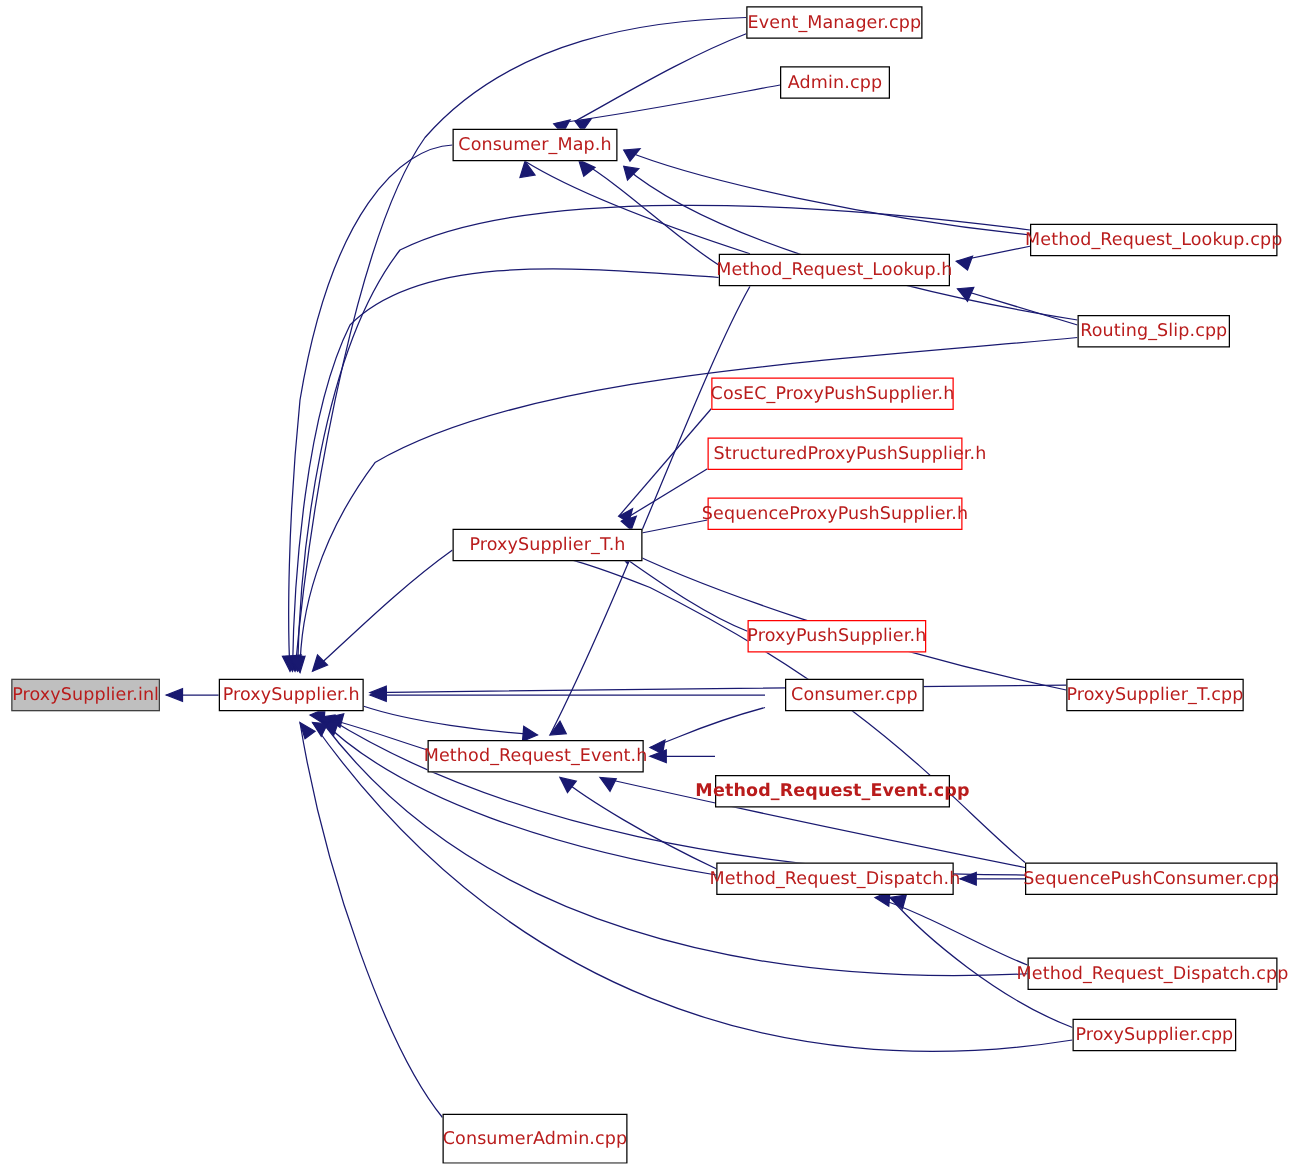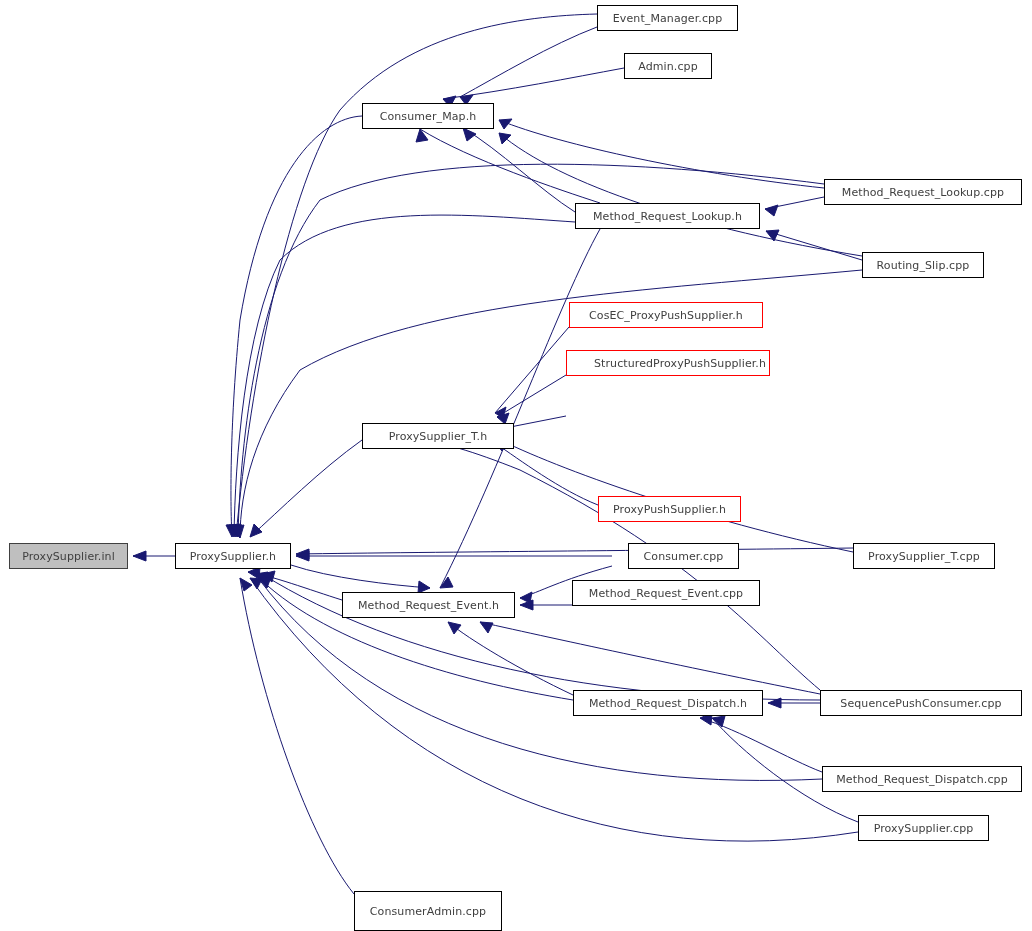--- a/index.html
+++ b/index.html
@@ -1,21 +1,21 @@
 <!DOCTYPE html>
 <html><head>
 <meta charset="utf-8">
 <style>
   html,body{margin:0;padding:0;background:#ffffff;}
   #canvas{position:relative;width:1032px;height:931px;background:#ffffff;
           font-family:"DejaVu Sans","Liberation Sans",sans-serif;overflow:hidden;}
   #edges{position:absolute;left:0;top:0;width:1032px;height:931px;}
   .node{position:absolute;box-sizing:border-box;display:flex;align-items:center;
         justify-content:center;background:#ffffff;border:1px solid #000000;
-        font-size:11px;color:#404040;white-space:nowrap;letter-spacing:.1px;}
+        font-size:14px;color:#b91c1c;white-space:nowrap;letter-spacing:.1px;}
   .node.red{border-color:#ff0000;}
   .node.current{background:#bfbfbf;border-color:#404040;}
   .node-label{pointer-events:none;}
 </style>
 </head>
 <body>
 
 <div id="canvas" style="width: 1032px; height: 931px; background: rgb(255, 255, 255);">
   <svg id="edges" viewBox="0 0 1032 931" xmlns="http://www.w3.org/2000/svg">
       <path d="M175,556 L133,556" fill="none" stroke="#191970" stroke-width="1"></path>
@@ -118,36 +118,39 @@
     </div>
     <div class="node" style="left: 862px; top: 252px; width: 122px; height: 26px;">
       <span class="node-label">Routing_Slip.cpp</span>
     </div>
     <div class="node red" style="left: 569px; top: 302px; width: 194px; height: 26px;">
       <span class="node-label">CosEC_ProxyPushSupplier.h</span>
     </div>
     <div class="node red" style="left: 566px; top: 350px; width: 204px; height: 26px; padding-left: 24px;">
       <span class="node-label">StructuredProxyPushSupplier.h</span>
     </div>
+    <div class="node red" style="left: 566px; top: 398px; width: 204px; height: 26px;">
+      <span class="node-label">SequenceProxyPushSupplier.h</span>
+    </div>
     <div class="node" style="left: 362px; top: 423px; width: 152px; height: 26px;">
       <span class="node-label">ProxySupplier_T.h</span>
     </div>
     <div class="node red" style="left: 598px; top: 496px; width: 143px; height: 26px;">
       <span class="node-label">ProxyPushSupplier.h</span>
     </div>
     <div class="node" style="left: 612px; top: 543px; width: 111px; height: 26px; margin-left: 16px;">
       <span class="node-label">Consumer.cpp</span>
     </div>
     <div class="node" style="left: 853px; top: 543px; width: 142px; height: 26px;">
       <span class="node-label">ProxySupplier_T.cpp</span>
     </div>
     <div class="node" style="left: 342px; top: 592px; width: 173px; height: 26px;">
       <span class="node-label">Method_Request_Event.h</span>
     </div>
-    <div class="node" style="left: 572px; top: 580px; width: 188px; height: 26px;">
+    <div class="node" style="left: 572px; top: 620px; width: 188px; height: 26px; font-weight: bold;">
       <span class="node-label">Method_Request_Event.cpp</span>
     </div>
     <div class="node" style="left: 573px; top: 690px; width: 190px; height: 26px;">
       <span class="node-label">Method_Request_Dispatch.h</span>
     </div>
     <div class="node" style="left: 820px; top: 690px; width: 202px; height: 26px;">
       <span class="node-label">SequencePushConsumer.cpp</span>
     </div>
     <div class="node" style="left: 822px; top: 766px; width: 200px; height: 26px;">
       <span class="node-label">Method_Request_Dispatch.cpp</span>

